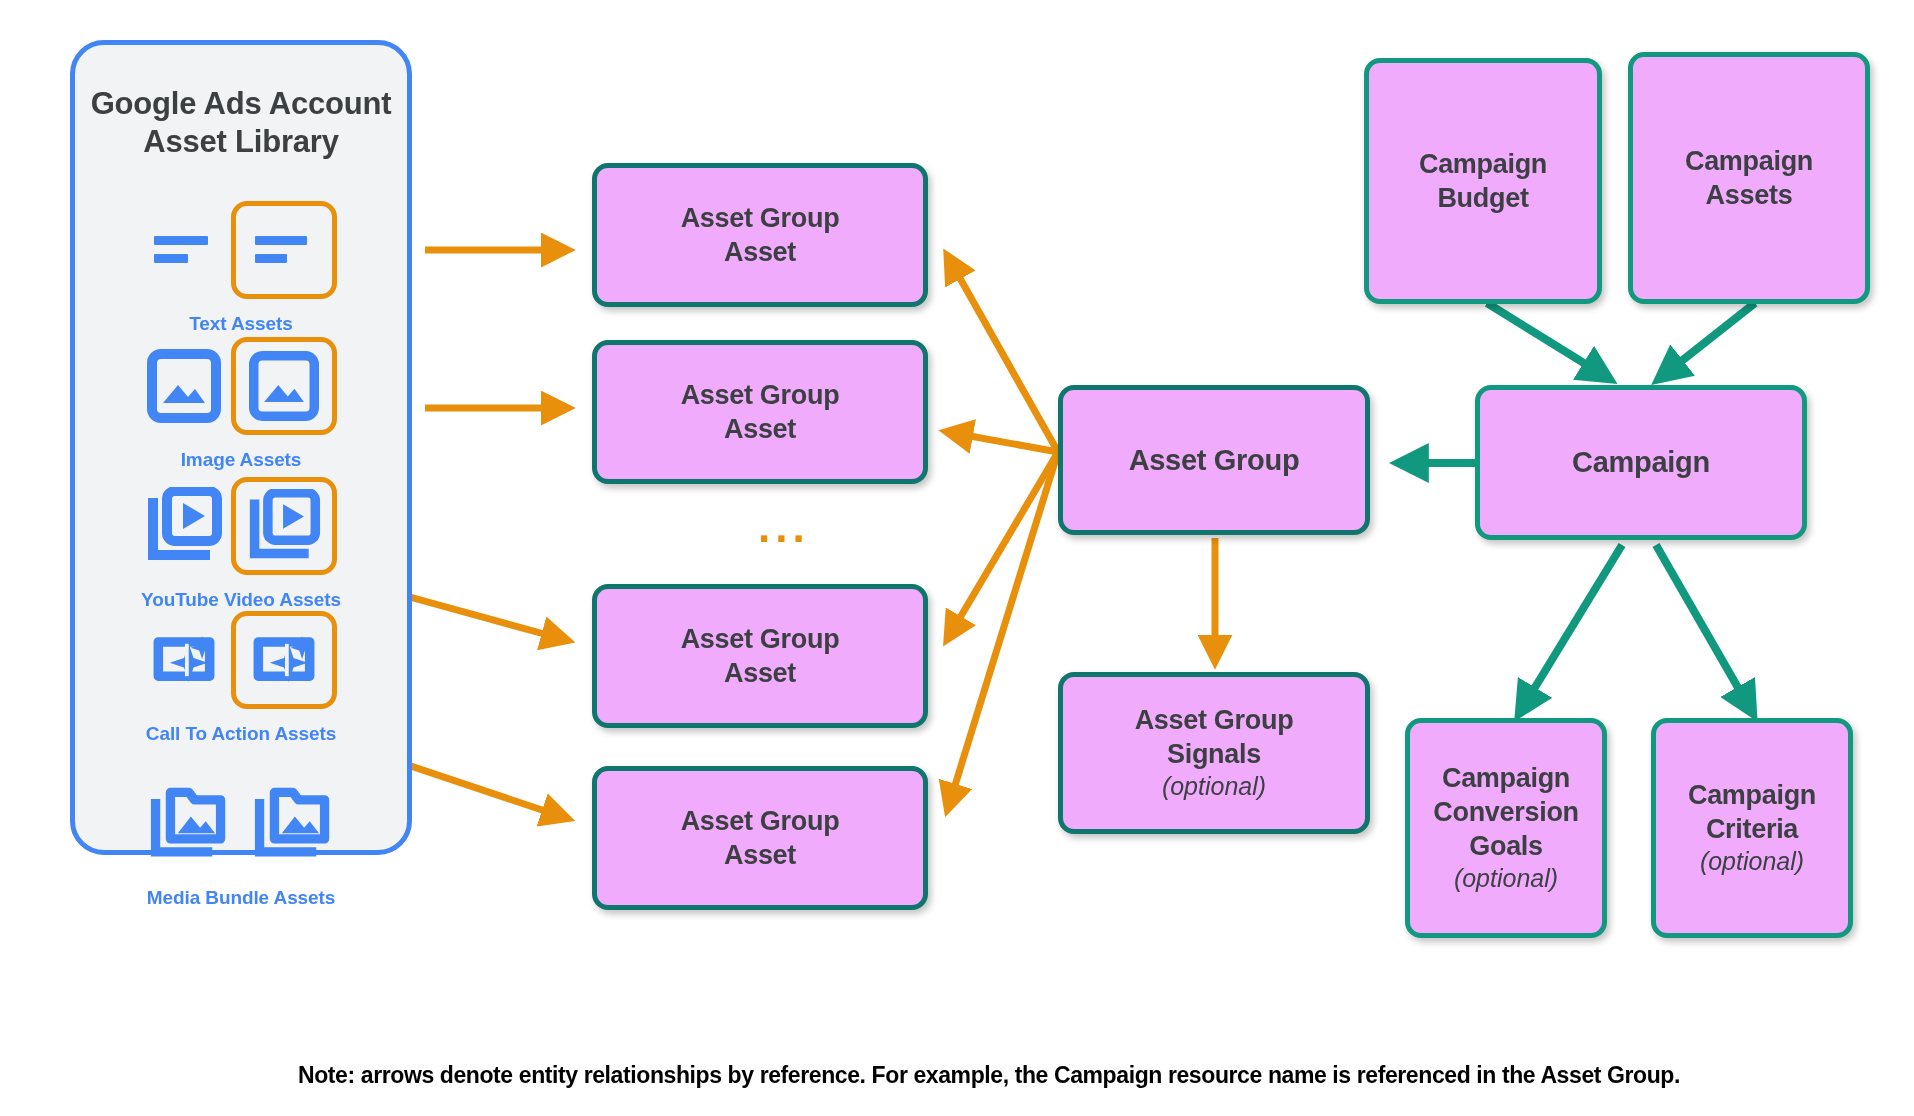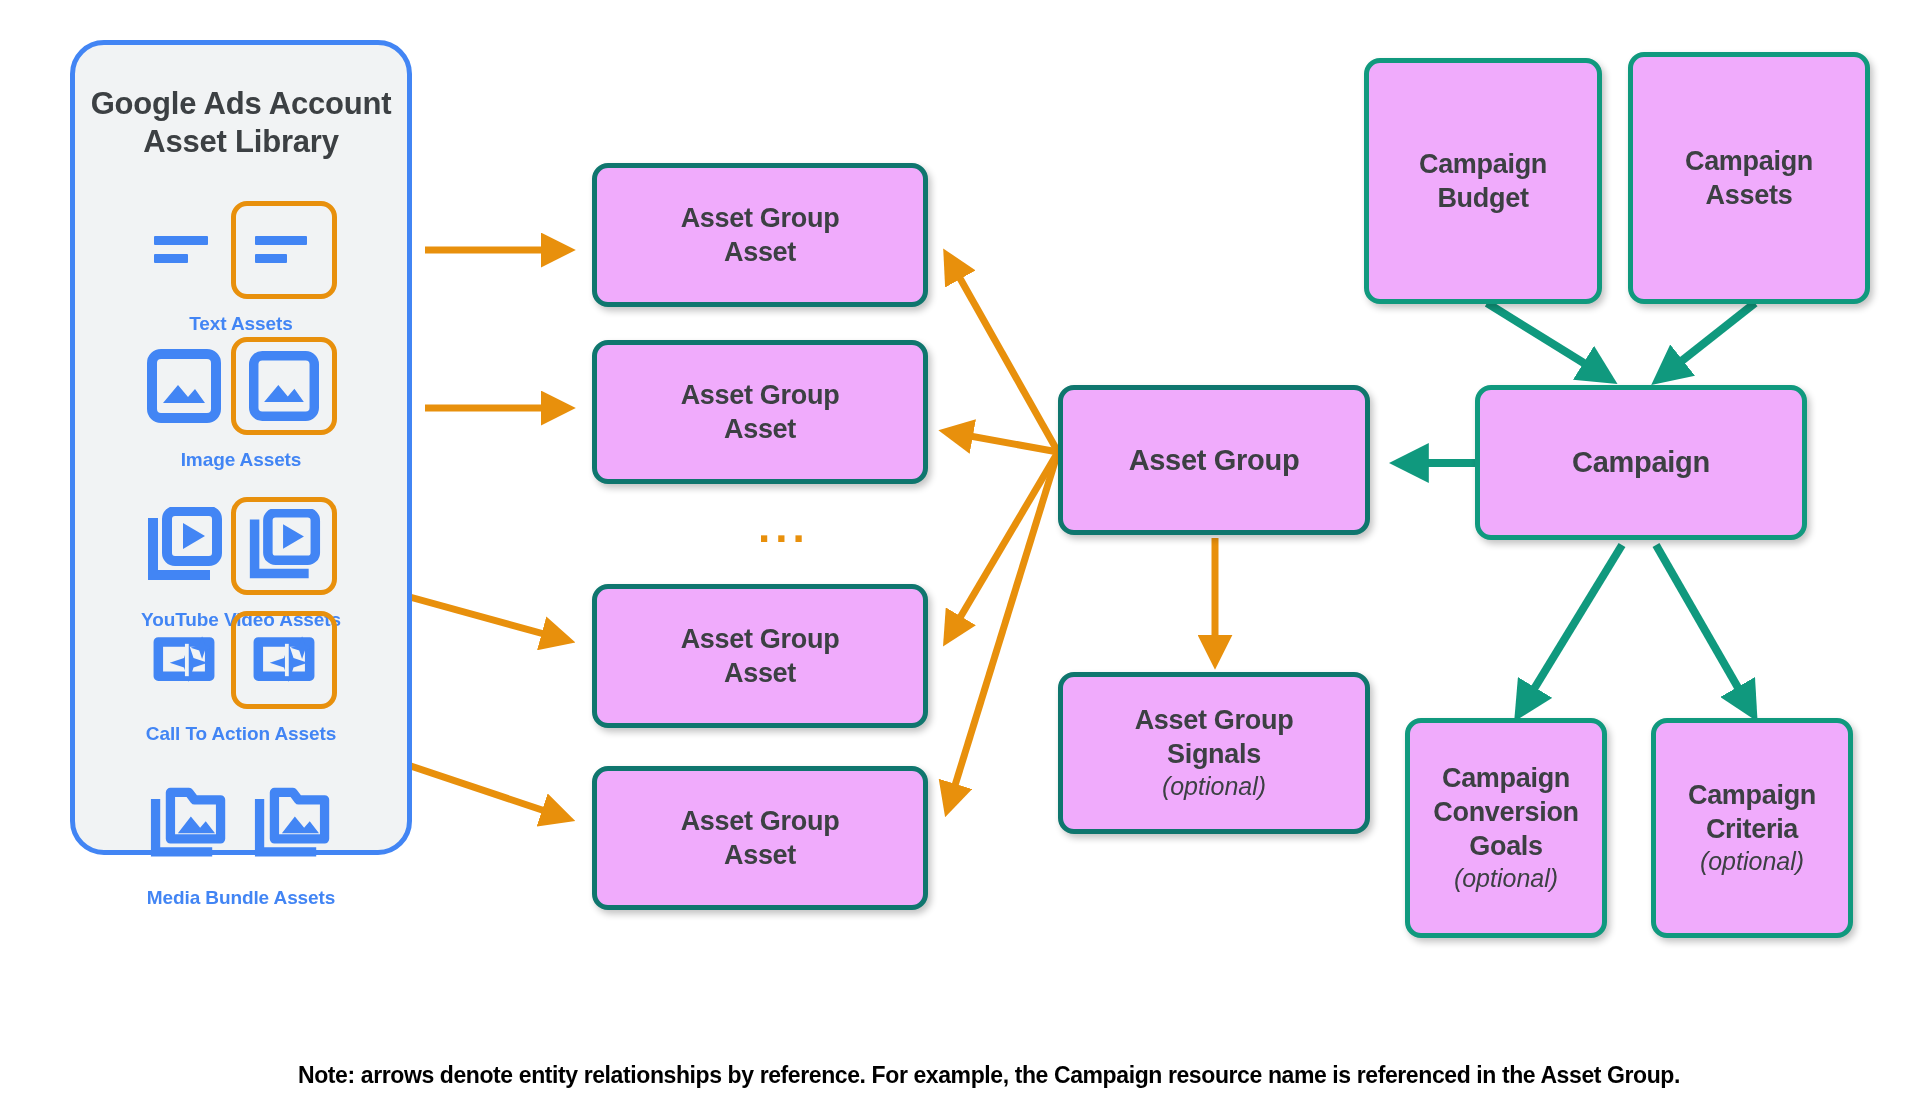--- a/index.html
+++ b/index.html
@@ -220,21 +220,21 @@
         <div class="icon-box framed">
           <svg width="70" height="70" viewBox="0 0 74 74">
             <rect x="5" y="5" width="64" height="64" rx="9" fill="none" stroke="#4285f4" stroke-width="10"></rect>
             <path d="M16,54 L31,36 L41,48 L48,40 L58,54 Z" fill="#4285f4"></path>
           </svg>
         </div>
       </div>
       <div class="asset-label">Image Assets</div>
     </div>
 
-    <div class="asset-row" style="top:456px">
+    <div class="asset-row" style="top:436px">
       <div class="asset-icons">
         <div class="icon-box">
           <svg width="78" height="78" viewBox="0 0 78 78">
             <path d="M8,16 L8,68 L60,68" fill="none" stroke="#4285f4" stroke-width="10" stroke-linecap="square"></path>
             <rect x="22" y="4" width="50" height="50" rx="8" fill="none" stroke="#4285f4" stroke-width="10"></rect>
             <path d="M38,16 L60,29 L38,42 Z" fill="#4285f4"></path>
           </svg>
         </div>
         <div class="icon-box framed">
           <svg width="74" height="74" viewBox="0 0 78 78">

